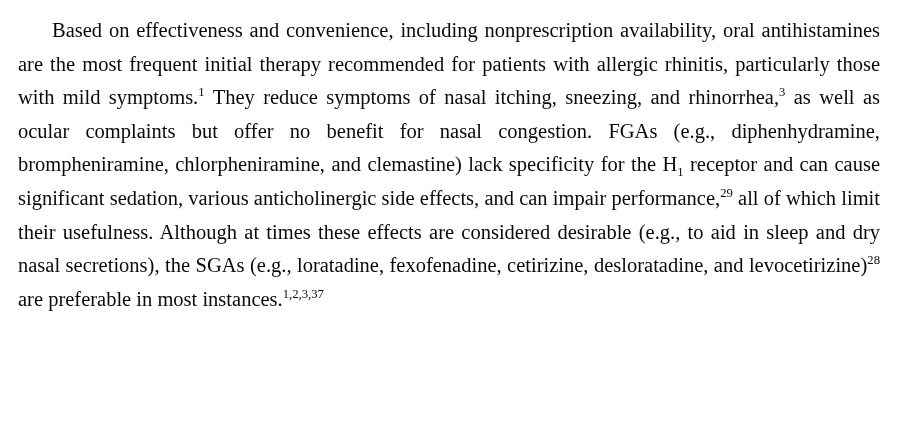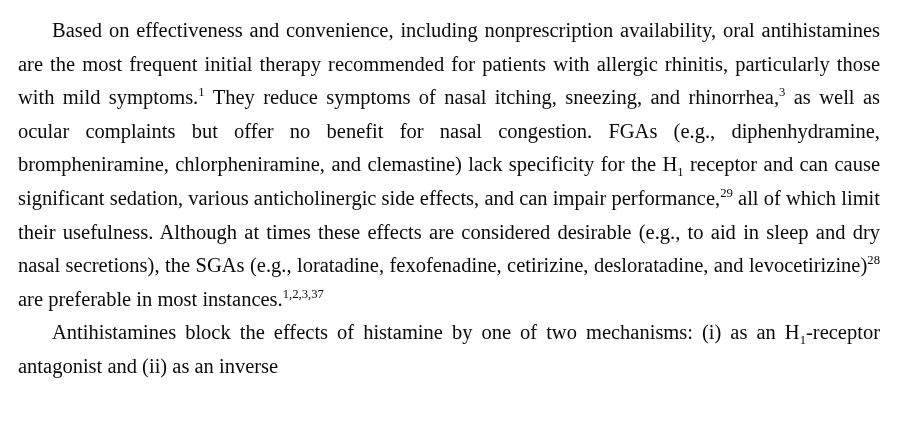--- a/index.html
+++ b/index.html
@@ -46,15 +46,14 @@
     vertical-align: sub;
     line-height: 0;
   }
 </style>
 </head>
 <body>
 
 <div class="page">
   <div class="body-text">
     <p class="para"><span>Based on effectiveness and convenience, including nonprescription availability, oral antihistamines are the most frequent initial therapy recommended for patients with allergic rhinitis, particularly those with mild symptoms.</span><sup>1</sup><span> They reduce symptoms of nasal itching, sneezing, and rhinorrhea,</span><sup>3</sup><span> as well as ocular complaints but offer no benefit for nasal congestion. FGAs (e.g., diphenhydramine, brompheniramine, chlorpheniramine, and clemastine) lack specificity for the H</span><sub>1</sub><span> receptor and can cause significant sedation, various anticholinergic side effects, and can impair performance,</span><sup>29</sup><span> all of which limit their usefulness. Although at times these effects are considered desirable (e.g., to aid in sleep and dry nasal secretions), the SGAs (e.g., loratadine, fexofenadine, cetirizine, desloratadine, and levocetirizine)</span><sup>28</sup><span> are preferable in most instances.</span><sup>1,2,3,37</sup></p>
-    <p class="para"><span>Antihistamines block the effects of histamine by one of two mechanisms: (i) as an H</span><sub>1</sub><span>-receptor antagonist and (ii) as an inverse</span></p>
   </div>
 </div>
 
 </body></html>

